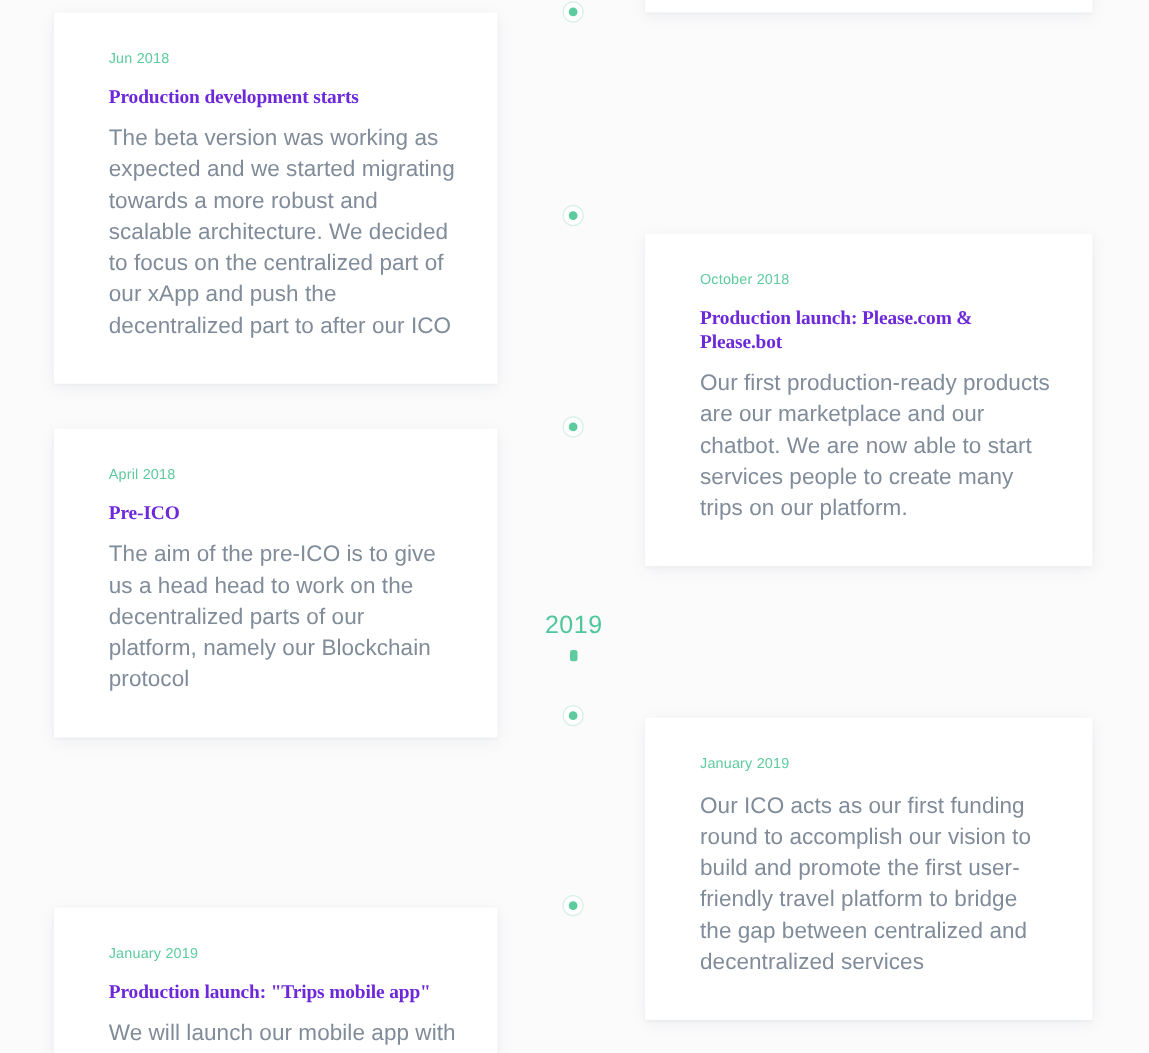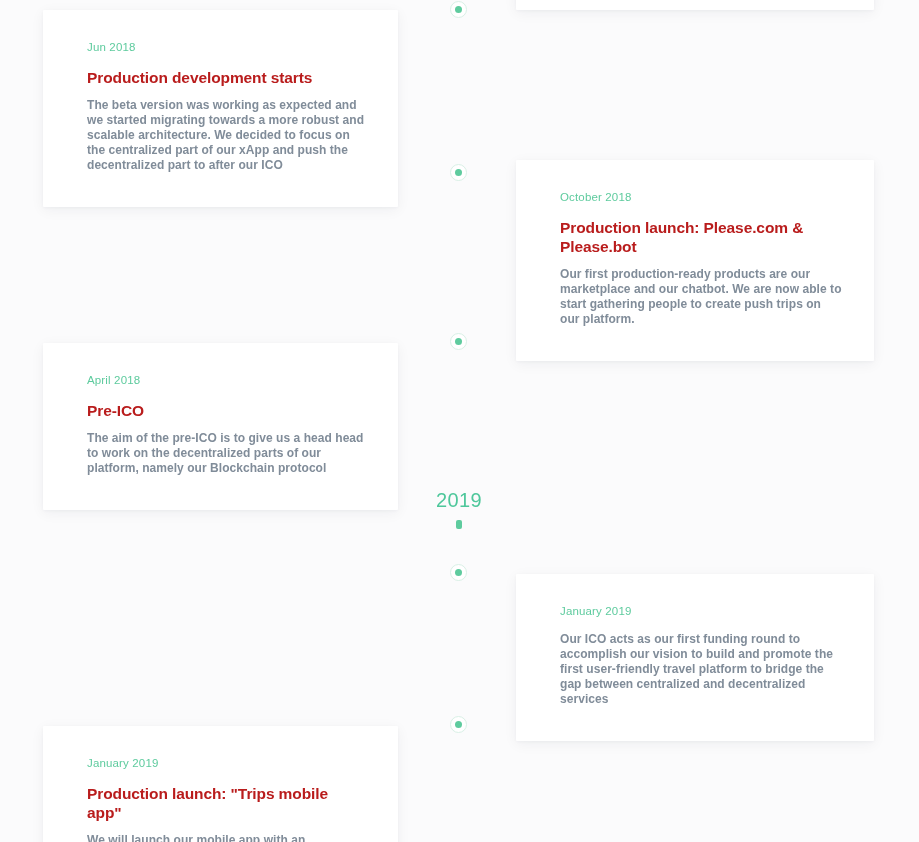--- a/index.html
+++ b/index.html
@@ -35,34 +35,35 @@
 
   .card-date {
     color: #5ecb9e;
     font-size: 11.5px;
     letter-spacing: 0.15px;
     line-height: 14px;
     margin: 0 0 14px 0;
     font-weight: 400;
   }
   .card-title {
-    color: #b91c1c;
+    color: #6d28d9;
     font-size: 15.5px;
     font-weight: 700;
     line-height: 19px;
     letter-spacing: -0.1px;
     margin: 0 0 11px 0;
+    font-family: Liberation Serif, serif;
   }
   .card-body {
     color: #808c99;
-    font-size: 12px;
-    line-height: 15px;
+    font-size: 18px;
+    line-height: 25px;
     letter-spacing: 0.05px;
     margin: 0;
-    font-weight: 700;
+    font-weight: 400;
   }
 
   
   .axis-dot {
     position: absolute;
     width: 17px;
     height: 17px;
     border-radius: 50%;
     border: 1.4px solid #d9f0e6;
     background: #ffffff;
@@ -102,24 +103,24 @@
 </head>
 <body>
 
 <div id="timeline">
     <div class="card right" style="top: -60px; height: 70px; padding: 0px;"></div>
     <div class="card left" style="top: 10px;">
       <p class="card-date">Jun 2018</p>
       <h3 class="card-title">Production development starts</h3>
       <p class="card-body">The beta version was working as expected and we started migrating towards a more robust and scalable architecture. We decided to focus on the centralized part of our xApp and push the decentralized part to after our ICO</p>
     </div>
-    <div class="card right" style="top: 160px;">
+    <div class="card right" style="top: 187px;">
       <p class="card-date">October 2018</p>
       <h3 class="card-title">Production launch: Please.com &amp; Please.bot</h3>
-      <p class="card-body">Our first production-ready products are our marketplace and our chatbot. We are now able to start gathering people to create push trips on our platform.</p>
+      <p class="card-body">Our first production-ready products are our marketplace and our chatbot. We are now able to start services people to create many trips on our platform.</p>
     </div>
     <div class="card left" style="top: 343px;">
       <p class="card-date">April 2018</p>
       <h3 class="card-title">Pre-ICO</h3>
       <p class="card-body">The aim of the pre-ICO is to give us a head head to work on the decentralized parts of our platform, namely our Blockchain protocol</p>
     </div>
     <div class="card right" style="top: 574px;">
       <p class="card-date">January 2019</p>
       <p class="card-body">Our ICO acts as our first funding round to accomplish our vision to build and promote the first user-friendly travel platform to bridge the gap between centralized and decentralized services</p>
     </div>

